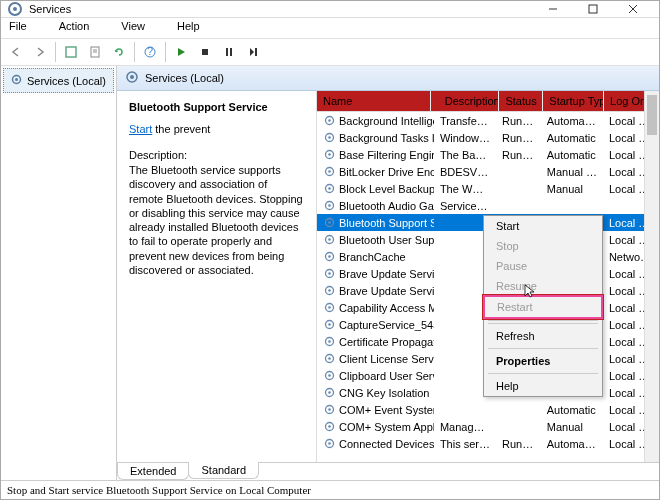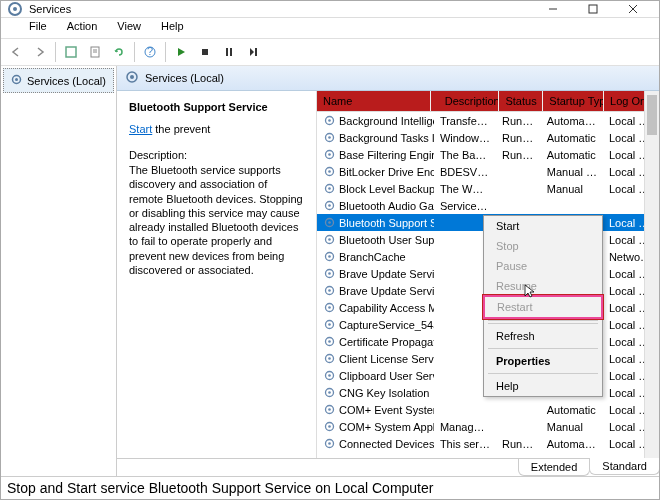--- a/index.html
+++ b/index.html
@@ -2,21 +2,21 @@
 <html><head>
 <meta charset="utf-8">
 <style>
 * { box-sizing: border-box; margin: 0; padding: 0; font-family: "Segoe UI", Tahoma, sans-serif; font-size: 11px; }
 body { background: #fff; width: 660px; height: 500px; overflow: hidden; display: flex; flex-direction: column; border: 1px solid #aaa; }
 .titlebar { display: flex; align-items: center; height: 17px; padding: 0 6px; border-bottom: 1px solid #ddd; }
 .titlebar .icon { width: 16px; height: 16px; margin-right: 6px; }
 .titlebar .title { flex: 1; }
 .titlebar .win-btn { width: 40px; height: 28px; display: flex; align-items: center; justify-content: center; color: #333; }
 .titlebar .win-btn svg { stroke: #333; }
-.menubar { display: flex; height: 20px; padding: 0 20px; gap: 4px; }
+.menubar { display: flex; height: 20px; padding: 0 0; gap: 16px; }
 .menubar div { padding: 2px 8px; cursor: default; }
 .toolbar { display: flex; align-items: center; height: 28px; padding: 2px 4px; border-top: 1px solid #e0e0e0; border-bottom: 1px solid #e0e0e0; gap: 2px; }
 .toolbar .btn { width: 22px; height: 22px; display: flex; align-items: center; justify-content: center; border: 1px solid transparent; }
 .toolbar .sep { width: 1px; height: 20px; background: #ccc; margin: 0 2px; }
 .body { flex: 1; display: flex; min-height: 0; }
 .left-pane { width: 116px; background: #fff; border-right: 1px solid #ccc; }
 .left-pane .sidebar-item { display: flex; align-items: center; padding: 4px 6px; gap: 4px; background: #e6f0f8; border: 1px dotted #888; margin: 2px; }
 .right-pane { flex: 1; display: flex; flex-direction: column; min-width: 0; }
 .right-header { background: linear-gradient(#eaf2fb, #d7e6f7); border-bottom: 1px solid #b8cde0; padding: 4px 8px; display: flex; align-items: center; gap: 6px; }
 .content { flex: 1; display: flex; min-height: 0; }
@@ -42,24 +42,24 @@
 .row .rstartup { width: 78px; }
 .row .rlogon { width: 70px; }
 .row.selected { background: #0078d7; color: #fff; }
 .gear-icon { display: inline-block; width: 13px; height: 13px; flex-shrink: 0; }
 .context-menu { position: absolute; background: #f2f2f2; border: 1px solid #999; box-shadow: 2px 2px 4px rgba(0,0,0,0.2); width: 120px; z-index: 10; }
 .context-menu .mi { padding: 4px 12px; cursor: default; }
 .context-menu .mi.disabled { color: #9a9a9a; }
 .context-menu .msep { height: 1px; background: #ccc; margin: 2px 4px; }
 .context-menu .mi.sub::after { content: "▸"; float: right; font-size: 9px; }
 .restart-highlight { border: 2px solid #ec4899; box-shadow: 0 0 0 1px #c02020; margin: -1px; }
-.tabs-bottom { display: flex; border-top: 1px solid #ccc; font-size: 11px; justify-content: flex-end; }
+.tabs-bottom { display: flex; border-top: 1px solid #ccc; font-size: 11px; }
 .tabs-bottom .tab { padding: 2px 12px; border: 1px solid #ccc; border-top: none; background: #fff; margin-right: -1px; cursor: default; border-radius: 0 0 6px 6px; }
 .tabs-bottom .tab.active { background: #fff; position: relative; top: -1px; }
-.statusbar { border-top: 1px solid #ccc; padding: 3px 6px; font-size: 14px; }
+.statusbar { border-top: 1px solid #ccc; padding: 3px 6px; font-size: 11px; font-family: Liberation Serif, serif; }
 .cursor-arrow { position: absolute; width: 16px; height: 16px; z-index: 20; pointer-events: none; }
 .scroll-indicator { position: absolute; right:0; top:0; bottom:0; width:15px; background:#f0f0f0; border-left:1px solid #ddd; }
 .scroll-thumb { position:absolute; left:2px; right:2px; top:4px; height:40px; background:#c2c2c2; }
 </style>
 </head>
 <body>
 
 <div class="titlebar">
   <span class="icon">
     <svg viewBox="0 0 16 16">

